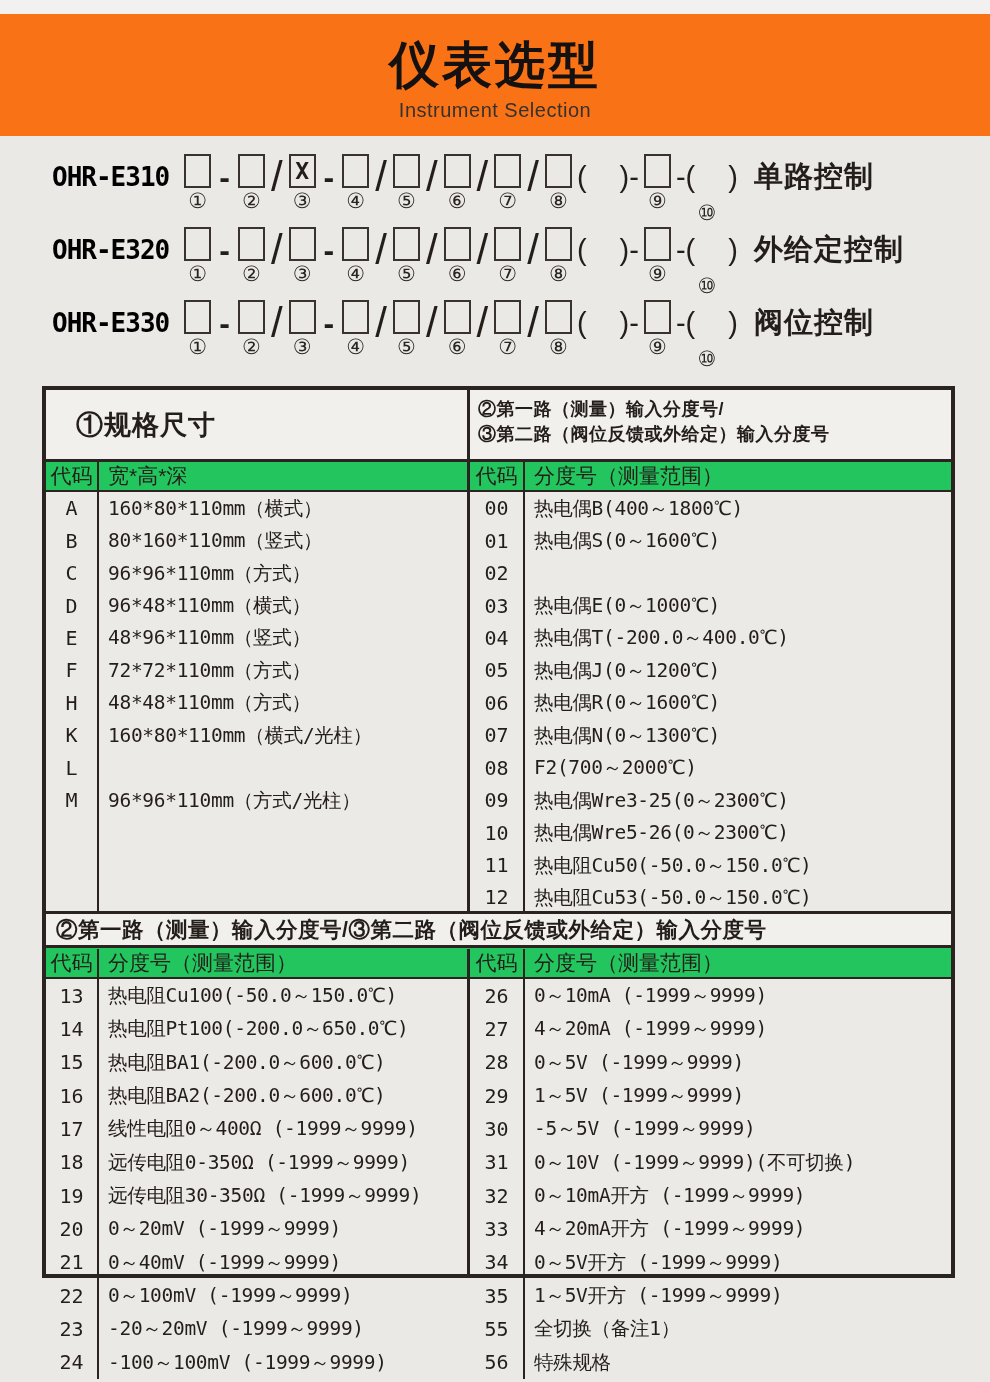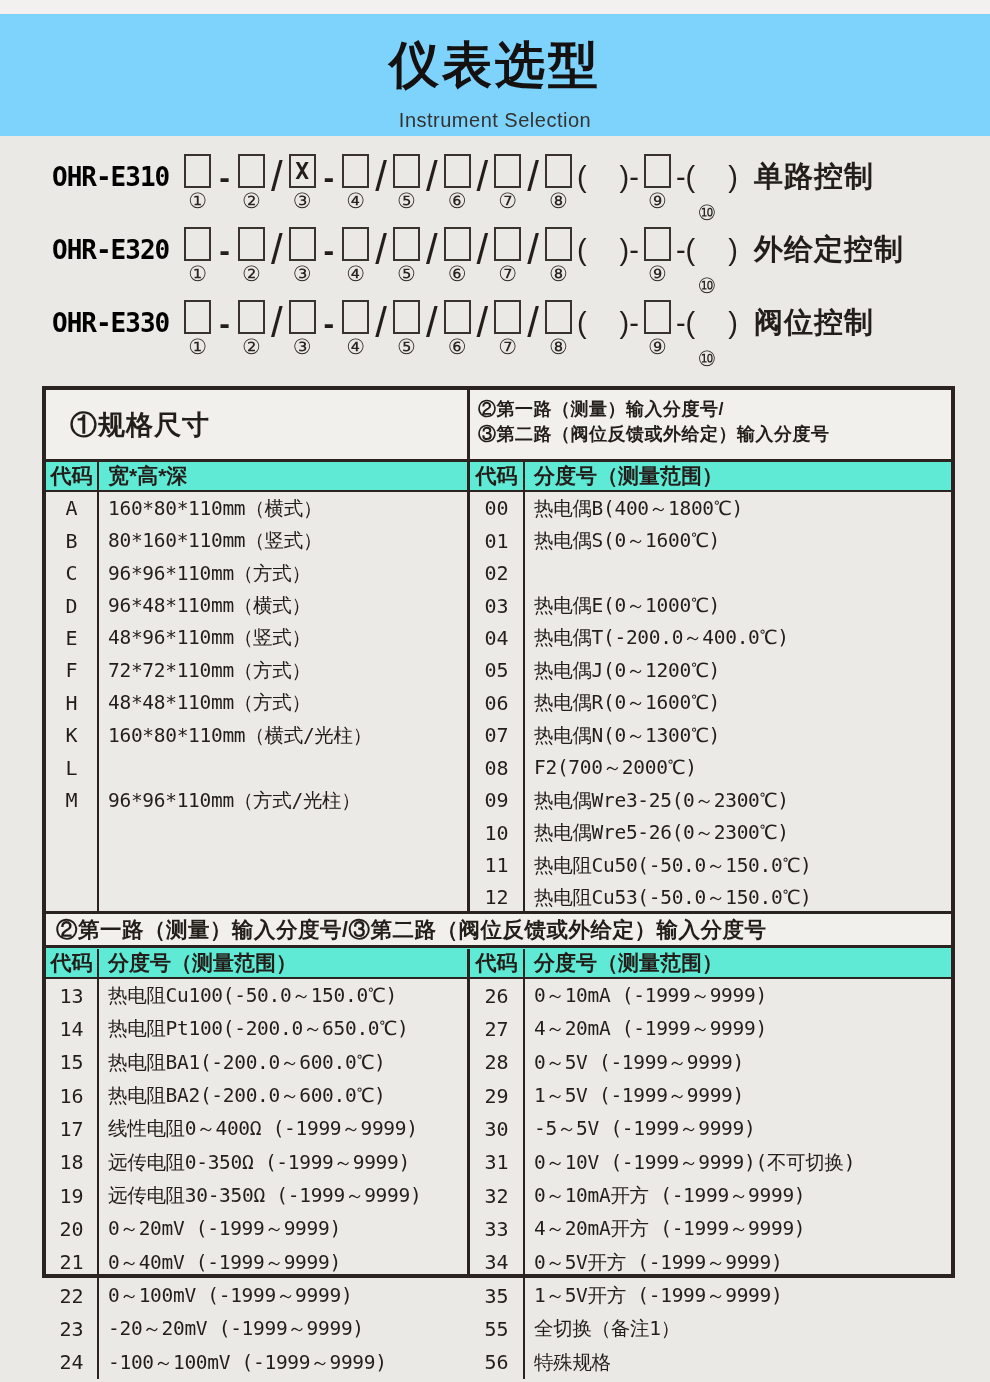--- a/index.html
+++ b/index.html
@@ -5,25 +5,25 @@
   * { box-sizing: border-box; margin: 0; padding: 0; }
   html,body { width: 990px; height: 1382px; overflow: hidden; }
   body {
     background: #eae9e6;
     font-family: "Liberation Sans", sans-serif;
     color: #241e1a;
   }
   
   .top-strip { height: 14px; background: #f2f1ef; }
   .title-band {
-    height: 122px; background: #7dd3fc; text-align: center;
+    height: 122px; background: #f97316; text-align: center;
     padding-top: 18px;
   }
   .title { font-size: 50px; font-weight: bold; letter-spacing: 3px; color: #141110; }
-  .subtitle { font-size: 20px; color: #34312f; margin-top: 10px; letter-spacing: 0.5px; }
+  .subtitle { font-size: 20px; color: #34312f; margin-top: 0; letter-spacing: 0.5px; }
 
   
   #model-lines { padding: 18px 0 0 50px; }
   .model-line { display: flex; align-items: flex-start; margin-bottom: 3px; }
   .unit { display: flex; flex-direction: column; align-items: center; margin: 0 2px; }
   .glyph { height: 46px; display: flex; align-items: center; justify-content: center; }
   .num { height: 23px; font-size: 21px; line-height: 23px; color: #2b2522; margin-top: 1px; }
   .mname {
     font-family: "DejaVu Sans Mono", monospace; font-size: 26px; font-weight: 600;
     letter-spacing: -1px; padding-right: 10px; color: #000000; white-space: nowrap;
@@ -44,26 +44,26 @@
     width: 913px; margin-left: 42px; margin-top: 16px;
     border: 4px solid #2a2320; background: #eceae7;
   }
   .hline3 { border-bottom: 3px solid #2a2320; }
   .hline2 { border-bottom: 2px solid #2a2320; }
 
   .s1h { display: flex; background: #f2f0ed; }
   .s1h-left {
     width: 424px; border-right: 3px solid #2a2320;
     font-size: 27px; font-weight: bold; display: flex; align-items: center;
-    padding-left: 24px; letter-spacing: 1px;
+    padding-left: 30px; letter-spacing: 1px;
   }
   .s1h-right { flex: 1; font-size: 18px; font-weight: bold; padding: 7px 0 7px 8px; line-height: 1.4; letter-spacing: 0.5px; }
   .s1h { height: 72px; }
 
-  .ch { display: flex; height: 30px; font-weight: bold; font-size: 21px; background: #5eead4; align-items: center; }
+  .ch { display: flex; height: 30px; font-weight: normal; font-size: 21px; background: #22c55e; align-items: center; }
   .ch2 { height: 31px; }
   .half { display: flex; }
   .half.lft { width: 424px; border-right: 3px solid #2a2320; }
   .half.rgt { flex: 1; }
   .codehead, .code {
     width: 53px; border-right: 2px solid #2a2320; flex: none;
     display: flex; align-items: center; justify-content: center;
   }
   .half.rgt .codehead, .half.rgt .code { width: 55px; }
   .deschead, .desc { flex: 1; display: flex; align-items: center; padding-left: 9px; white-space: nowrap; overflow: hidden; }

